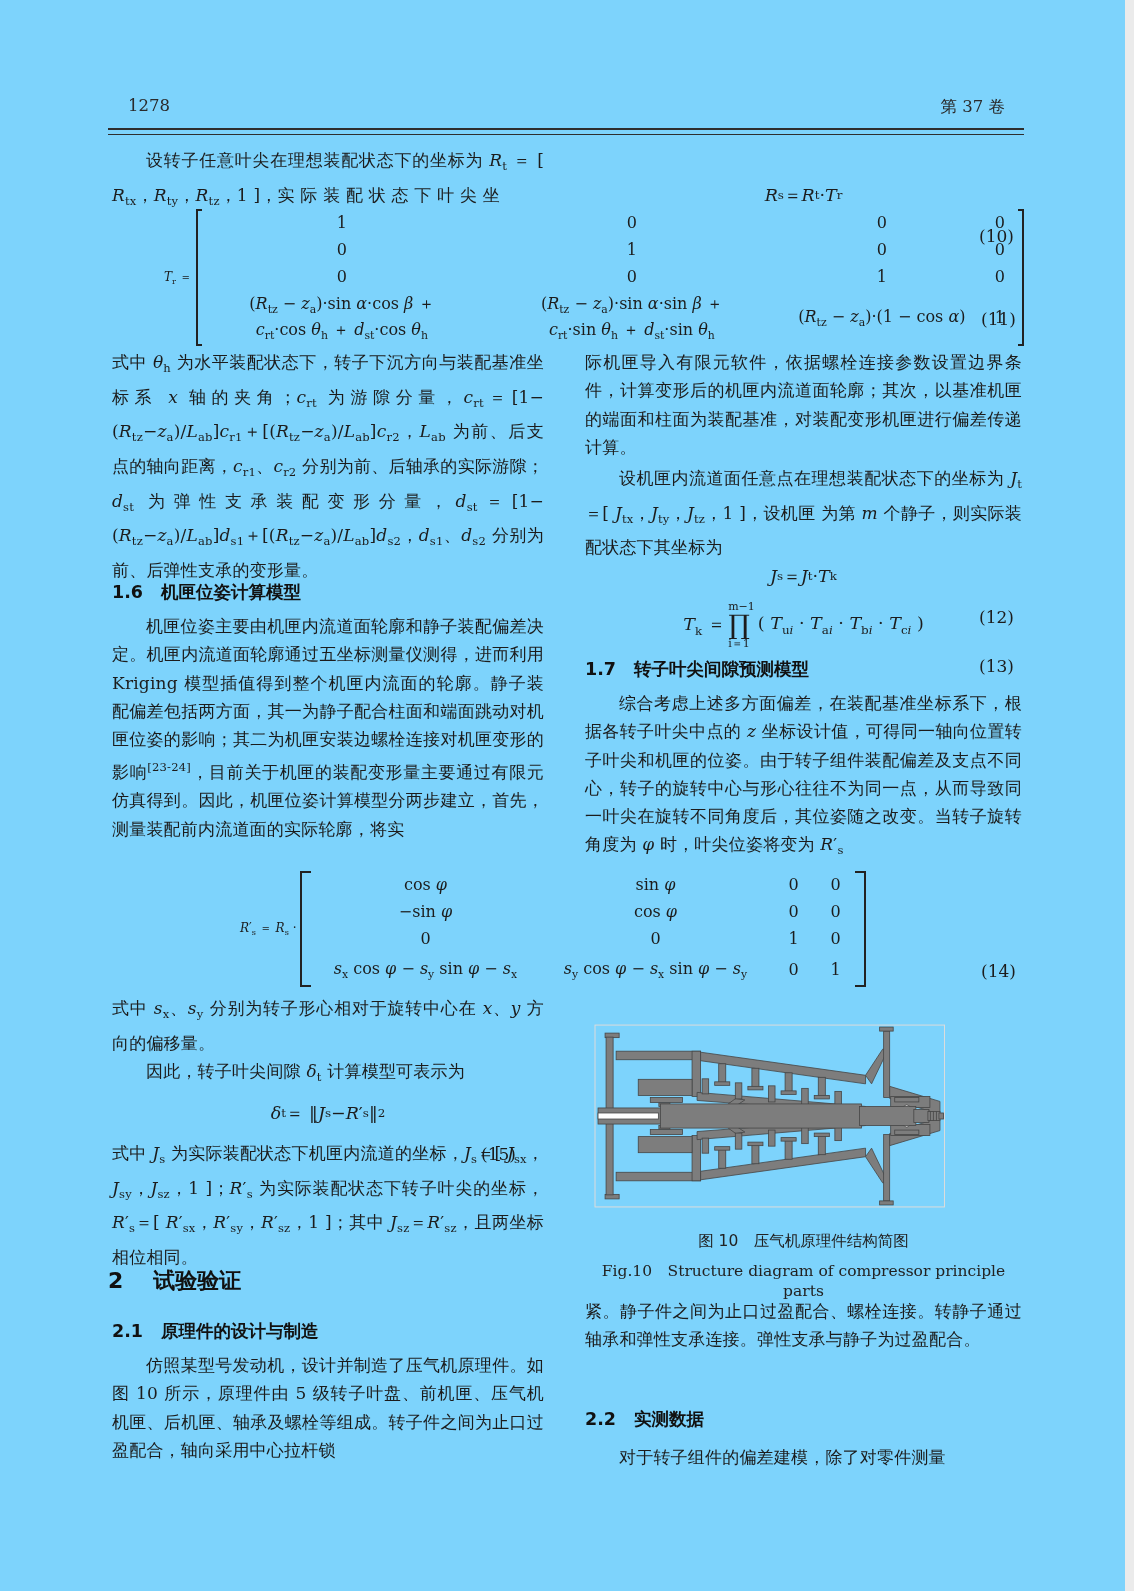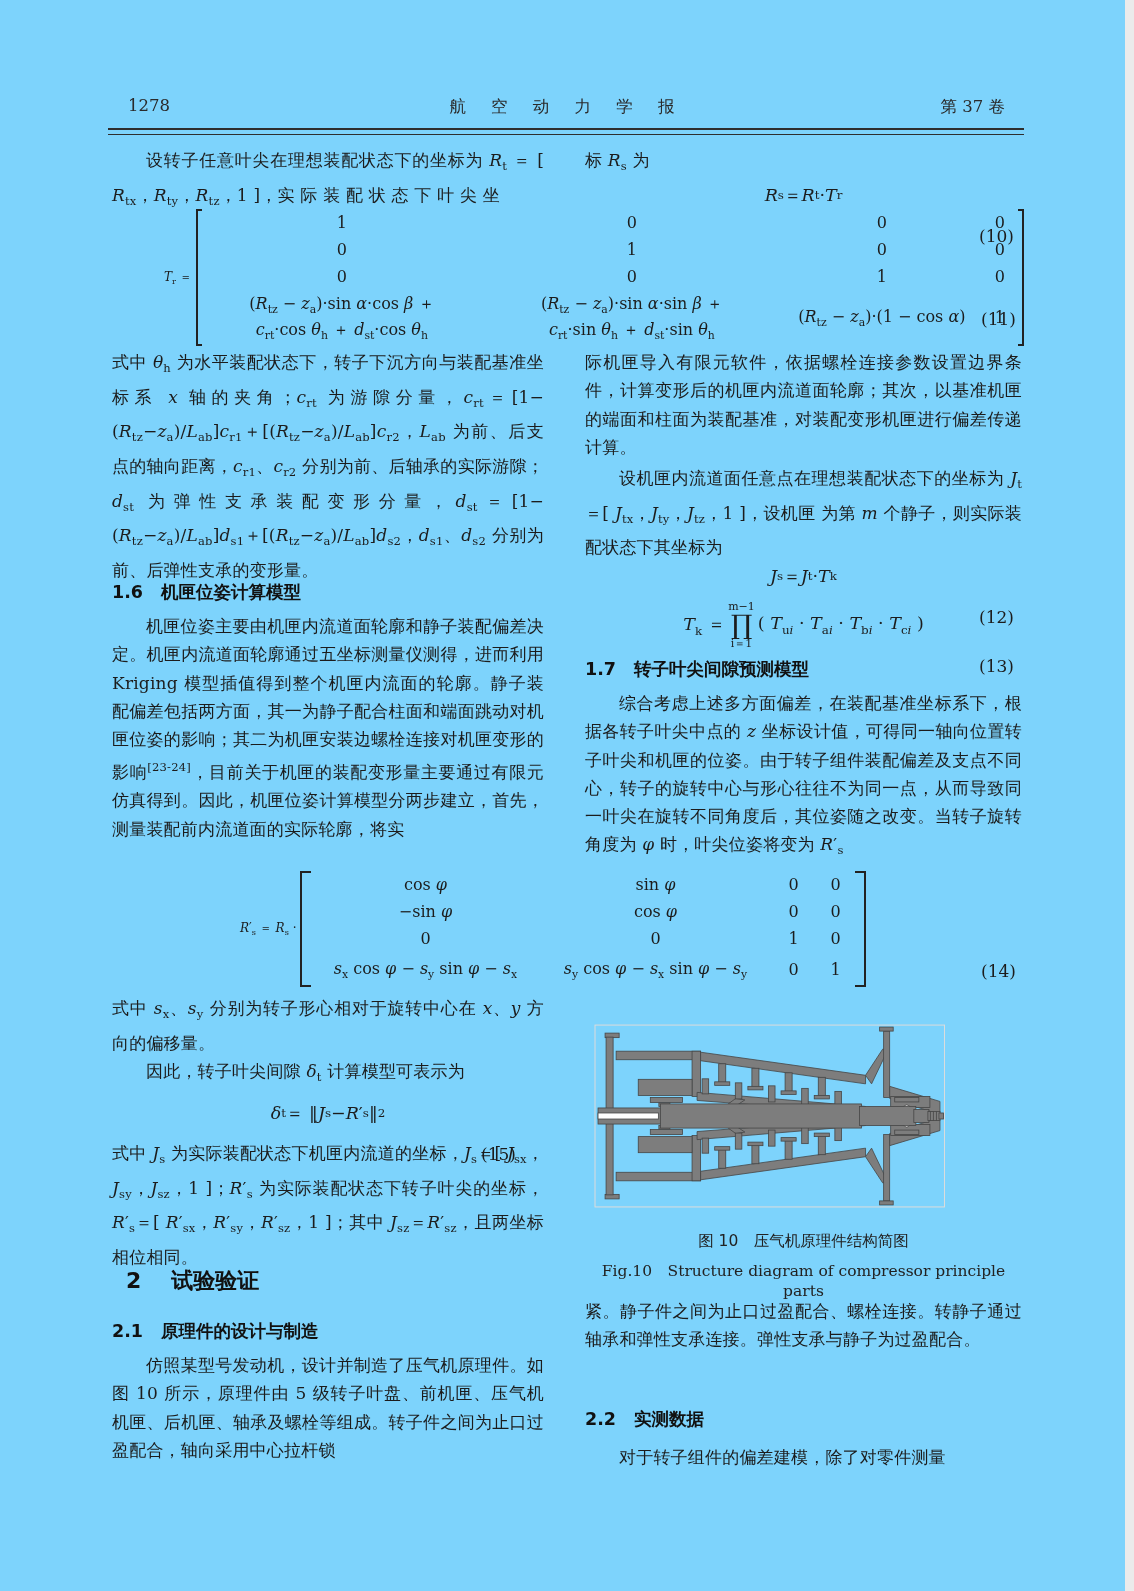--- a/index.html
+++ b/index.html
@@ -27,35 +27,34 @@
   .eq-row{display:flex;align-items:center;justify-content:center;font-size:17.5px;}
   .eq-num{position:absolute;right:8px;top:50%;transform:translateY(-50%);font-size:17px;margin-top:41px;}
   .mat-wrap{display:flex;align-items:center;}
   .mat-lhs{font-size:12px;margin-right:4px;white-space:nowrap;}
   .bk{align-self:stretch;width:9px;}
   .bk-l{border-left:2.2px solid #222;border-top:2.2px solid #222;border-bottom:2.2px solid #222;}
   .bk-r{border-right:2.2px solid #222;border-top:2.2px solid #222;border-bottom:2.2px solid #222;}
   .mgrid{display:grid;align-items:center;justify-items:center;font-size:16px;text-align:center;line-height:1.45;}
   .g11{grid-template-columns:280px 300px 200px 36px;grid-template-rows:27px 27px 27px 56px;}
   .g14{grid-template-columns:228px 232px 44px 40px;grid-template-rows:27px 27px 27px 35px;}
-  .prod{display:inline-flex;flex-direction:column;align-items:center;line-height:1;margin:0 3px;}
+  .prod{display:inline-flex;flex-direction:column;line-height:1;margin:0 3px;}
   .prod .lim{font-size:11px;}
   .prod .op{font-size:27px;line-height:0.95;}
   
   .cap{font-size:15.5px;text-align:center;color:#222;}
   .cap-zh{font-family:"DejaVu Sans","Liberation Sans",sans-serif;}
 </style>
 </head>
 <body>
 
 <div class="page">
   <div class="scan-edge"></div>
 
   <div class="abs hdr" style="left:128px;top:96px;">1278</div>
-  <div class="abs hdr journal" style="left:0;right:0;top:96px;text-align:center;">航  空  动  力  学  报</div>
   <div class="abs hdr" style="right:129px;top:96px;">第 37 卷</div>
   <div class="abs rule-top" style="left:108px;top:128px;width:916px;"></div>
   <div class="abs rule-bot" style="left:108px;top:134px;width:916px;"></div>
 
   <div class="abs body-p ind" style="left:112px;top:146px;width:432px;">设转子任意叶尖在理想装配状态下的坐标为 <i>R</i><sub>t</sub> ＝ [ <i>R</i><sub>tx</sub>，<i>R</i><sub>ty</sub>，<i>R</i><sub>tz</sub>，1 ]，实 际 装 配 状 态 下 叶 尖 坐</div>
 
   <div class="abs" style="left:112px;top:209px;width:912px;height:137px;">
     <div class="mat-wrap" style="margin-left:52px;">
       <span class="mat-lhs"><i>T</i><sub>r</sub> ＝</span>
       <span class="bk bk-l"></span>
@@ -118,27 +117,26 @@
   <div class="abs body-p" style="left:112px;top:994px;width:432px;">式中 <i>s</i><sub>x</sub>、<i>s</i><sub>y</sub> 分别为转子形心相对于旋转中心在 <i>x</i>、<i>y</i> 方向的偏移量。</div>
   <div class="abs body-p ind" style="left:112px;top:1057px;width:432px;">因此，转子叶尖间隙 <i>δ</i><sub>t</sub> 计算模型可表示为</div>
 
   <div class="abs" style="left:112px;top:1092px;width:432px;height:42px;">
     <div class="eq-row" style="height:100%;"><i>δ</i><sub>t</sub> ＝ ‖ <i>J</i><sub>s</sub> − <i>R</i>′<sub>s</sub> ‖<sub>2</sub></div>
     <span class="eq-num" style="right:28px;">(15)</span>
   </div>
 
   <div class="abs body-p" style="left:112px;top:1139px;width:432px;">式中 <i>J</i><sub>s</sub> 为实际装配状态下机匣内流道的坐标，<i>J</i><sub>s</sub>＝[ <i>J</i><sub>sx</sub>，<i>J</i><sub>sy</sub>，<i>J</i><sub>sz</sub>，1 ]；<i>R</i>′<sub>s</sub> 为实际装配状态下转子叶尖的坐标，<i>R</i>′<sub>s</sub>＝[ <i>R</i>′<sub>sx</sub>，<i>R</i>′<sub>sy</sub>，<i>R</i>′<sub>sz</sub>，1 ]；其中 <i>J</i><sub>sz</sub>＝<i>R</i>′<sub>sz</sub>，且两坐标相位相同。</div>
 
-  <div class="abs h2" style="left:126px;top:1266px;"><span>2</span><span class="sp"></span><span>试验验证</span></div>
+  <div class="abs h2" style="left:108px;top:1266px;"><span>2</span><span class="sp"></span><span>试验验证</span></div>
 
   <div class="abs h3" style="left:112px;top:1319px;"><span>2.1</span><span class="sp"></span><span>原理件的设计与制造</span></div>
 
   <div class="abs body-p ind" style="left:112px;top:1351px;width:432px;">仿照某型号发动机，设计并制造了压气机原理件。如图 10 所示，原理件由 5 级转子叶盘、前机匣、压气机机匣、后机匣、轴承及螺栓等组成。转子件之间为止口过盈配合，轴向采用中心拉杆锁</div>
 
-  <div class="abs body-p" style="left:585px;top:146px;width:437px;">标 <i>R</i><sub>s</sub> 为</div>
 
   <div class="abs" style="left:585px;top:179px;width:437px;height:32px;">
     <div class="eq-row" style="height:100%;"><i>R</i><sub>s</sub> ＝ <i>R</i><sub>t</sub> · <i>T</i><sub>r</sub></div>
     <span class="eq-num">(10)</span>
   </div>
 
   <div class="abs body-p" style="left:585px;top:348px;width:437px;">际机匣导入有限元软件，依据螺栓连接参数设置边界条件，计算变形后的机匣内流道面轮廓；其次，以基准机匣的端面和柱面为装配基准，对装配变形机匣进行偏差传递计算。</div>
   <div class="abs body-p ind" style="left:585px;top:464px;width:437px;">设机匣内流道面任意点在理想装配状态下的坐标为 <i>J</i><sub>t</sub>＝[ <i>J</i><sub>tx</sub>，<i>J</i><sub>ty</sub>，<i>J</i><sub>tz</sub>，1 ]，设机匣 为第 <i>m</i> 个静子，则实际装配状态下其坐标为</div>
 
   <div class="abs" style="left:585px;top:560px;width:437px;height:32px;">

